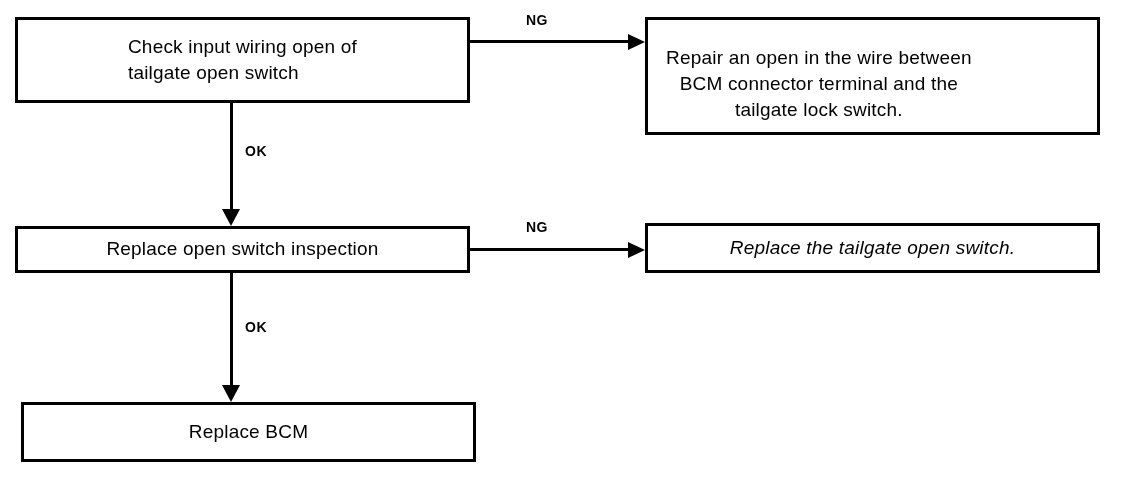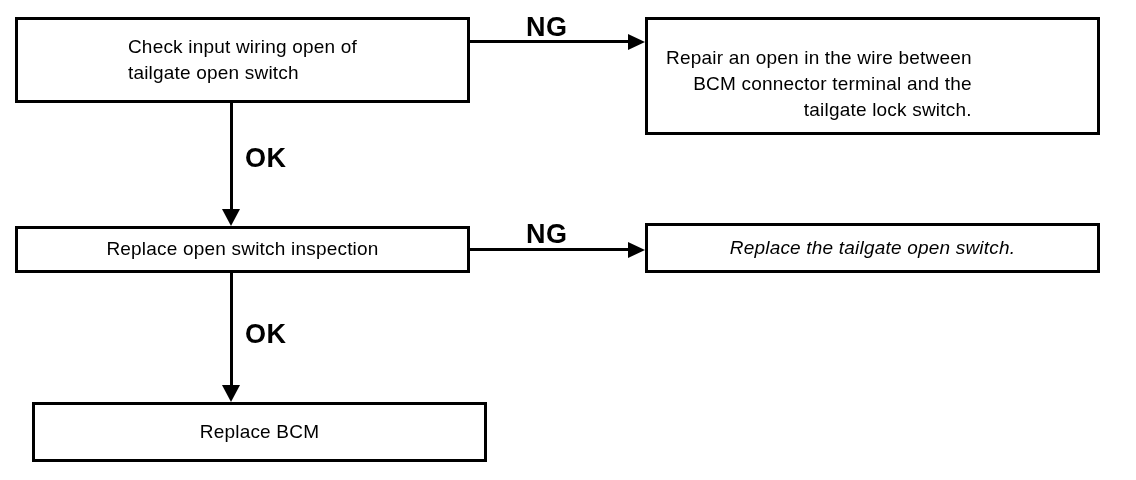--- a/index.html
+++ b/index.html
@@ -26,26 +26,26 @@
     justify-content: center;
   }
   .node-text {
     font-size: 19px;
     line-height: 1.38;
     white-space: pre-line;
     text-align: left;
     letter-spacing: 0.2px;
   }
   .node-text.left {
-    text-align: right;
+    text-align: center;
     margin-top: 16px;
   }
   .edge-label {
     position: absolute;
-    font-size: 27px;
+    font-size: 14px;
     font-weight: bold;
     letter-spacing: 0.5px;
   }
   .line-h {
     position: absolute;
     height: 3px;
     background: #000000;
   }
   .line-v {
     position: absolute;
@@ -102,17 +102,17 @@
   <div class="arrowhead-right" style="left:628px; top:242px;"></div>
 
   <div class="node" style="left:645px; top:223px; width:455px; height:50px;font-style:italic;">
     <div class="node-text">Replace the tailgate open switch.</div>
   </div>
 
   <div class="line-v" style="left:230px; top:273px; height:114px;"></div>
   <div class="arrowhead-down" style="left:222px; top:385px;"></div>
   <div class="edge-label" style="left:245px; top:319px;">OK</div>
 
-  <div class="node" style="left:32px; top:402px; width:455px; height:60px;">
+  <div class="node" style="left:21px; top:402px; width:455px; height:60px;">
     <div class="node-text">Replace BCM</div>
   </div>
 
 </div>
 
 </body></html>

